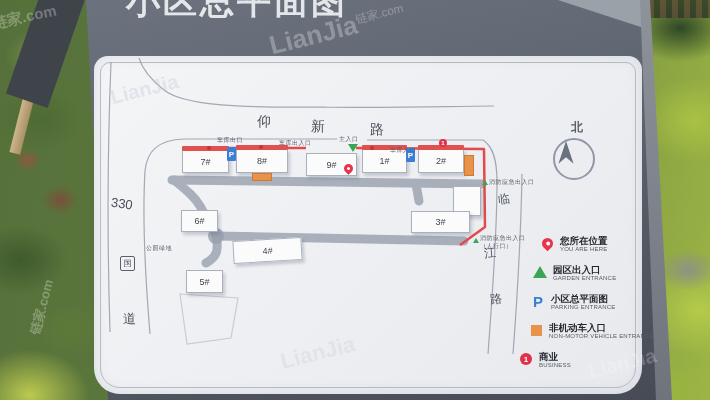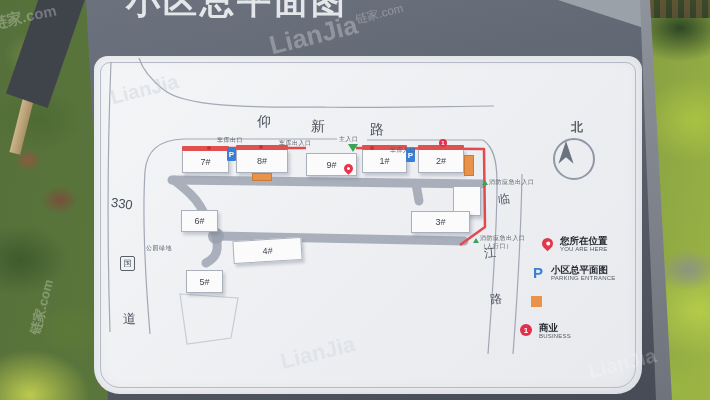--- a/index.html
+++ b/index.html
@@ -218,30 +218,43 @@
       <div class="legend">
         <div class="lg-row" style="margin-left:21px;">
           <div class="lg-icon">
               <div class="lg-pin"></div>
             </div>
           <div>
               <div class="lg-zh">您所在位置</div>
                <div class="lg-en">YOU ARE HERE</div>
             </div>
         </div>
+        <div class="lg-row" style="margin-left:14px;">
+          <div class="lg-icon">
+              <div class="lg-tri"></div>
+            </div>
+          <div>
+              <div class="lg-zh">园区出入口</div>
+               <div class="lg-en">GARDEN ENTRANCE</div>
+            </div>
+        </div>
         <div class="lg-row" style="margin-left:12px;">
           <div class="lg-icon lg-p">P</div>
           <div>
               <div class="lg-zh">小区总平面图</div>
                <div class="lg-en">PARKING ENTRANCE</div>
             </div>
         </div>
         <div class="lg-row" style="margin-left:10px;">
           <div class="lg-icon">
               <div class="lg-sq"></div>
+            </div>
+          <div>
+              <div class="lg-zh">非机动车入口</div>
+               <div class="lg-en">NON-MOTOR VEHICLE ENTRANCE</div>
             </div>
         </div>
         <div class="lg-row" style="margin-left:0;">
           <div class="lg-icon">
               <div class="lg-c1">1</div>
             </div>
           <div>
               <div class="lg-zh">商业</div>
                <div class="lg-en">BUSINESS</div>
             </div>

